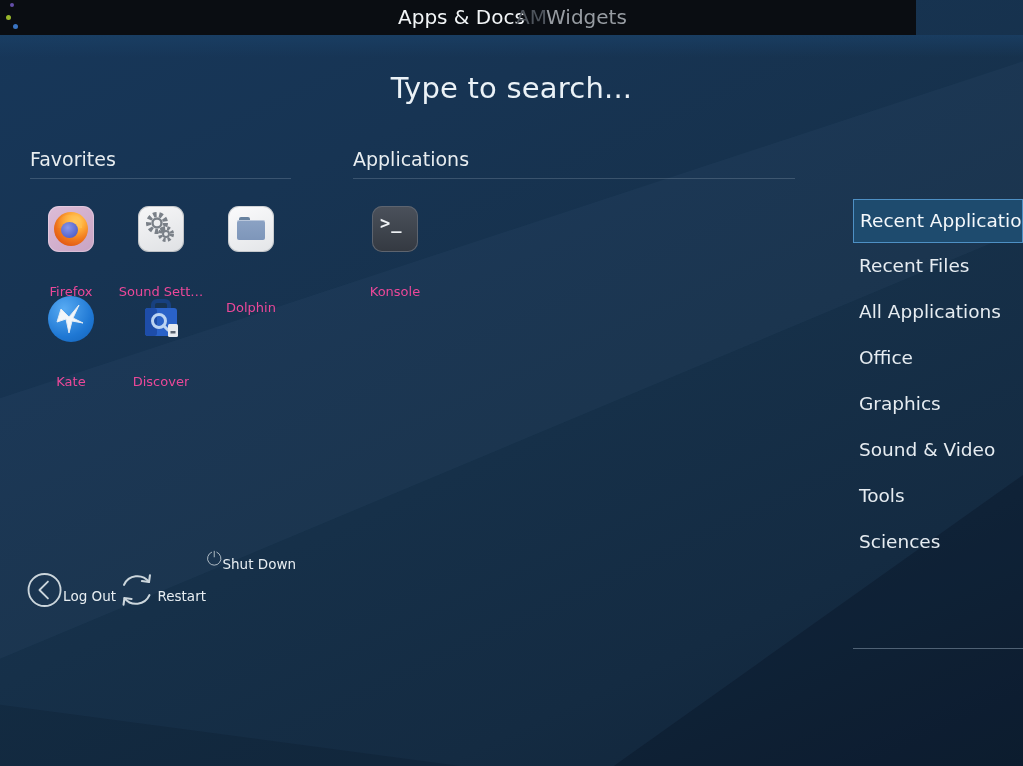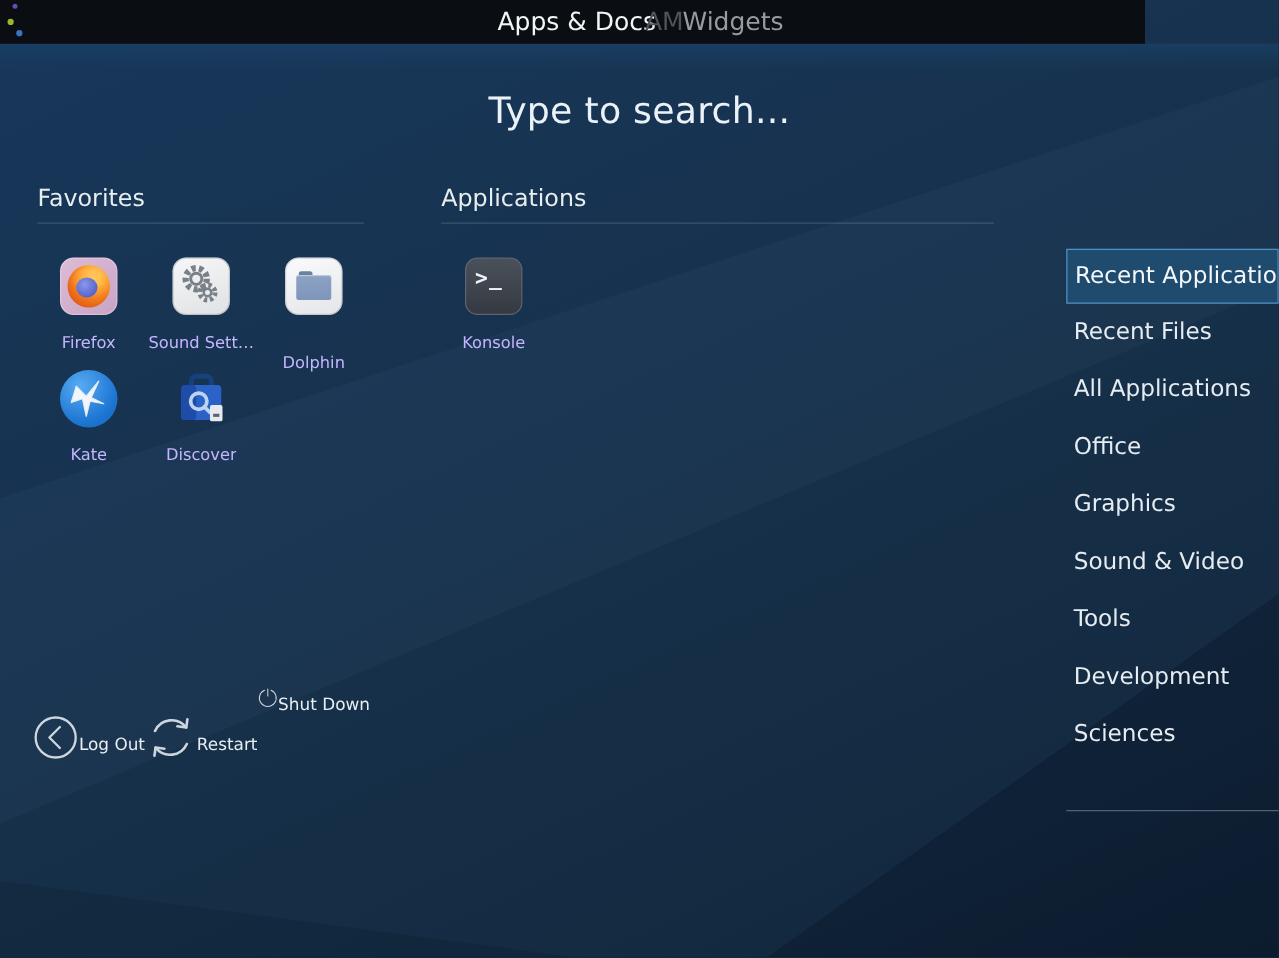--- a/index.html
+++ b/index.html
@@ -65,21 +65,21 @@
   .divider { position:absolute; height:1px; background:rgba(220,235,245,0.18); }
   .fav-divider { left:30px; top:178px; width:261px; }
   .app-divider { left:353px; top:178px; width:442px; }
 
   
   .grid-item {
     position:absolute; width:90px; display:flex; flex-direction:column; align-items:center;
     cursor:default;
   }
   .grid-item .label {
-    margin-top:15px; font-size:13px; color:#c4b5fd; max-width:88px;
+    margin-top:32px; font-size:13px; color:#ec4899; max-width:88px;
     white-space:nowrap; overflow:hidden; text-align:center;
   }
   .tile { width:46px; height:46px; margin-top:3px; position:relative; }
 
   
   .tile-firefox { border-radius:11px; background:linear-gradient(140deg,#ddbcd7,#c8a4c4); box-shadow:inset 0 0 0 1px rgba(255,255,255,.25); }
   .ff-globe { position:absolute; left:6px; top:6px; width:34px; height:34px; border-radius:50%;
     background:radial-gradient(circle at 64% 28%,#ffd76e 0%,#ffab38 28%,#f07a1e 55%,#e25814 80%,#d44d12 100%); }
   .ff-core { position:absolute; left:13px; top:16px; width:17px; height:16px; border-radius:50%;
     background:radial-gradient(circle at 40% 35%,#8a97ea,#5565cd 70%,#4a55b8); }
@@ -241,16 +241,15 @@
 </div>
 
 <div class="sidebar">
   <div class="side-item selected">Recent Applications</div>
   <div class="side-item">Recent Files</div>
   <div class="side-item">All Applications</div>
   <div class="side-item">Office</div>
   <div class="side-item">Graphics</div>
   <div class="side-item">Sound &amp; Video</div>
   <div class="side-item">Tools</div>
-  <div class="side-item">Development</div>
   <div class="side-item">Sciences</div>
 </div>
 <div class="sidebar-endline"></div>
 
 </body></html>

